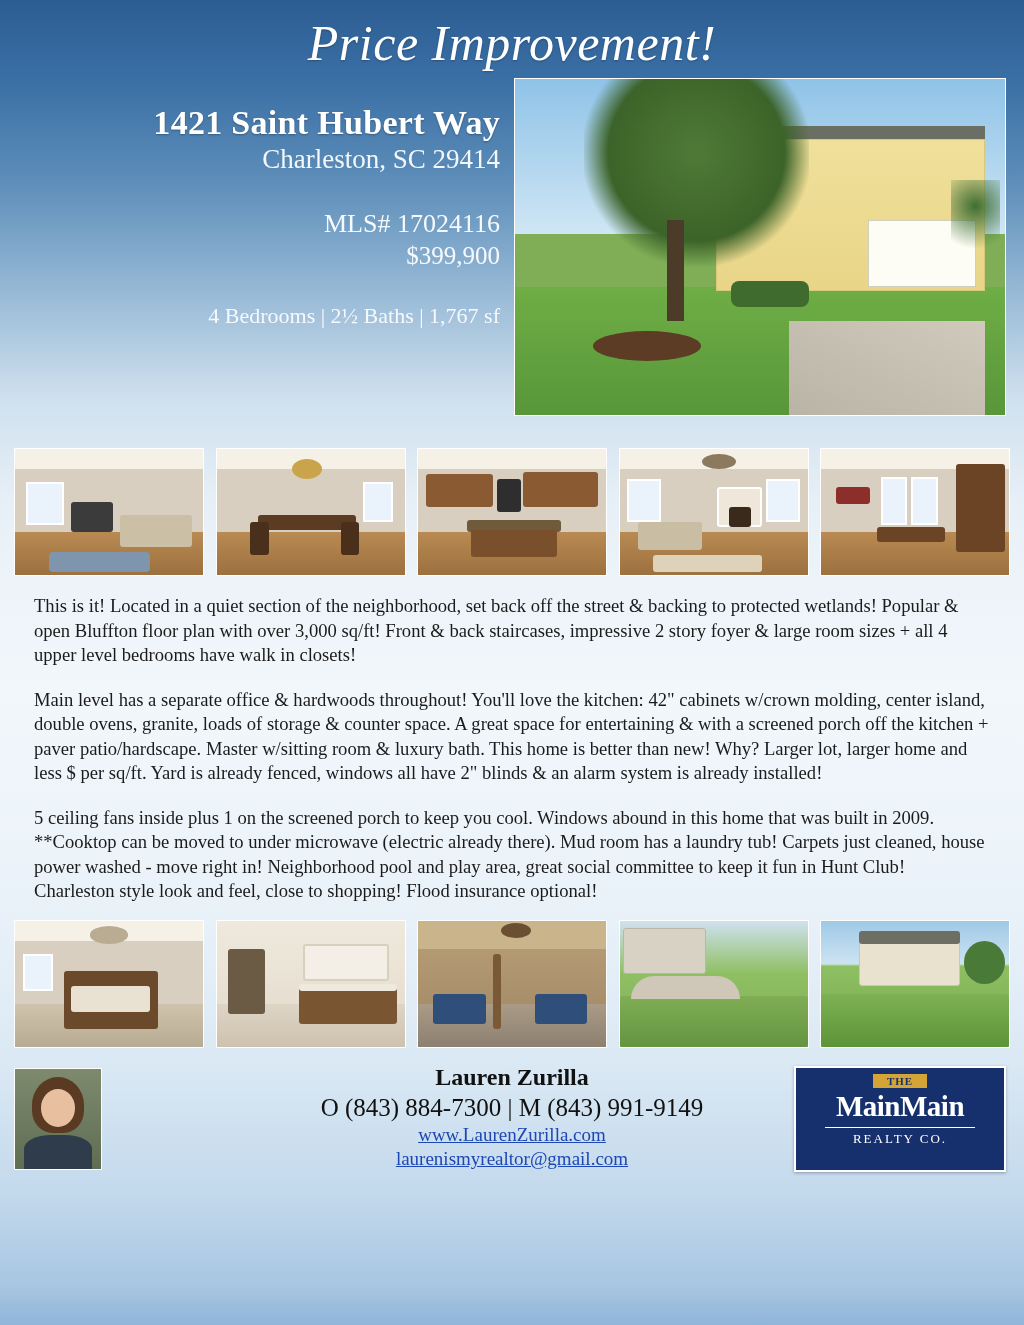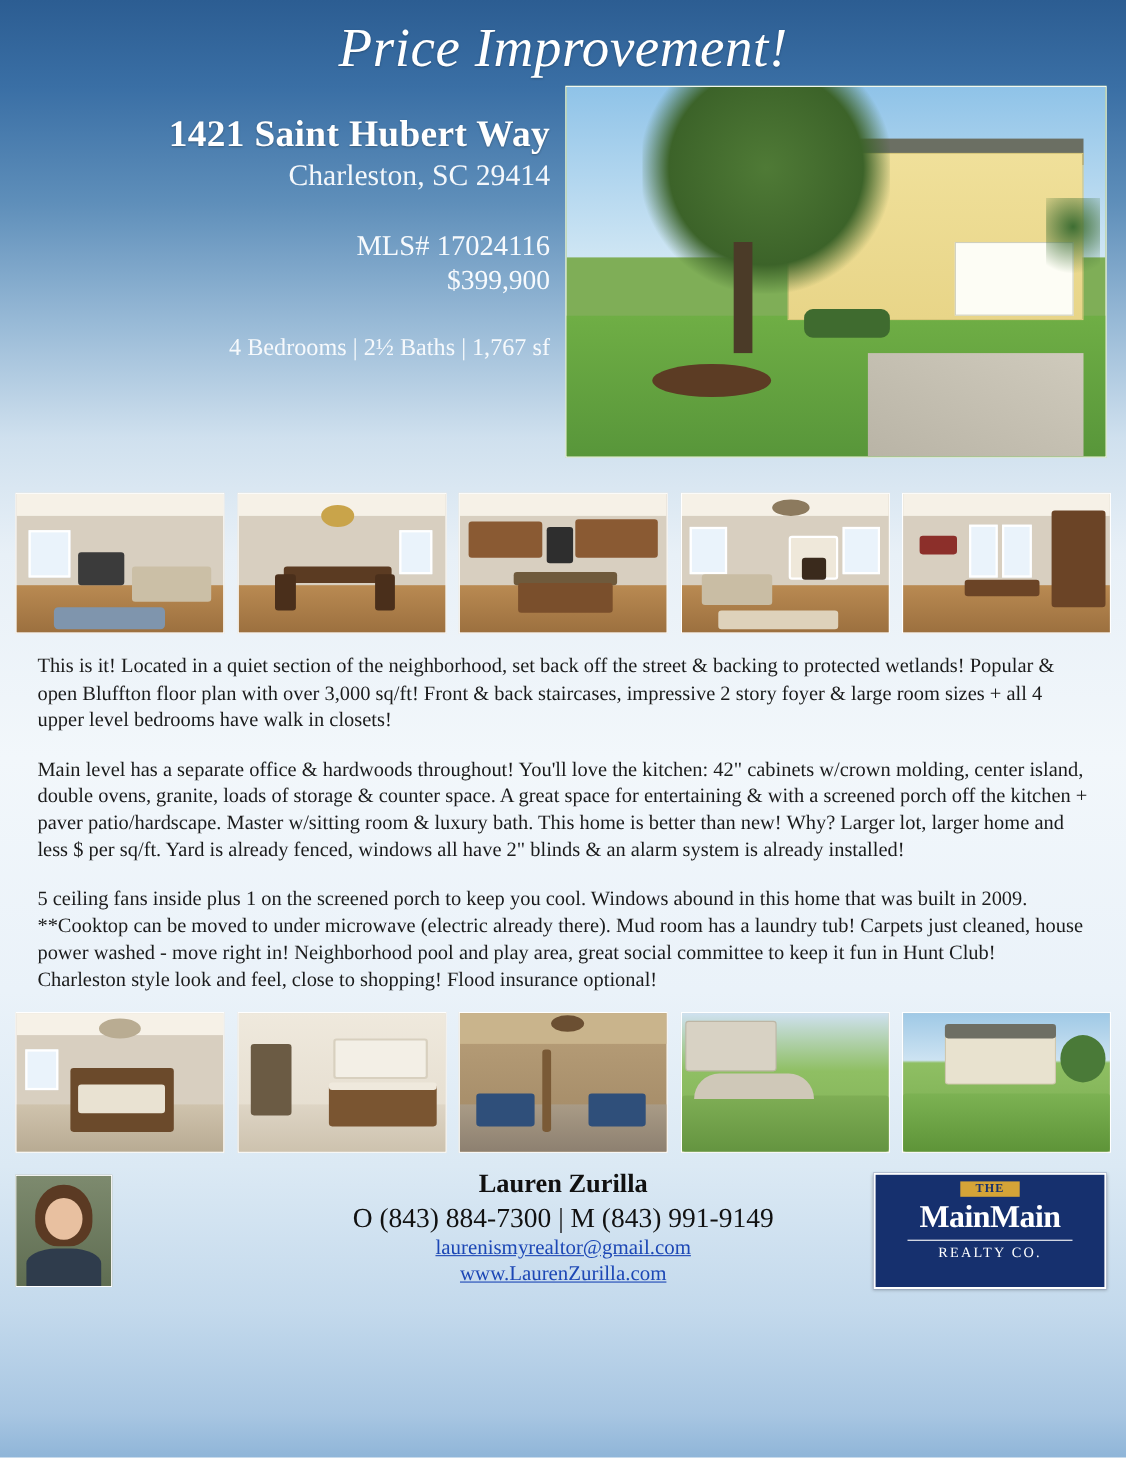--- a/index.html
+++ b/index.html
@@ -330,22 +330,22 @@
     <div class="agent-photo">
       <div class="ap-bg"></div>
       <div class="ap-hair"></div>
       <div class="ap-face"></div>
       <div class="ap-body"></div>
     </div>
 
     <div class="agent-info">
       <div class="agent-name">Lauren Zurilla</div>
       <div class="agent-phone">O (843) 884-7300 | M (843) 991-9149</div>
+      <a class="agent-link" href="#">www.LaurenZurilla.com</a>
       <a class="agent-link" href="#">laurenismyrealtor@gmail.com</a>
-      <a class="agent-link" href="#">www.LaurenZurilla.com</a>
     </div>
 
     <div class="brand">
       <div class="brand-the">THE</div>
       <div class="brand-name">
         <span>Main</span><span class="ow">Main</span>
       </div>
       <div class="brand-sub">REALTY CO.</div>
     </div>
   </div>

